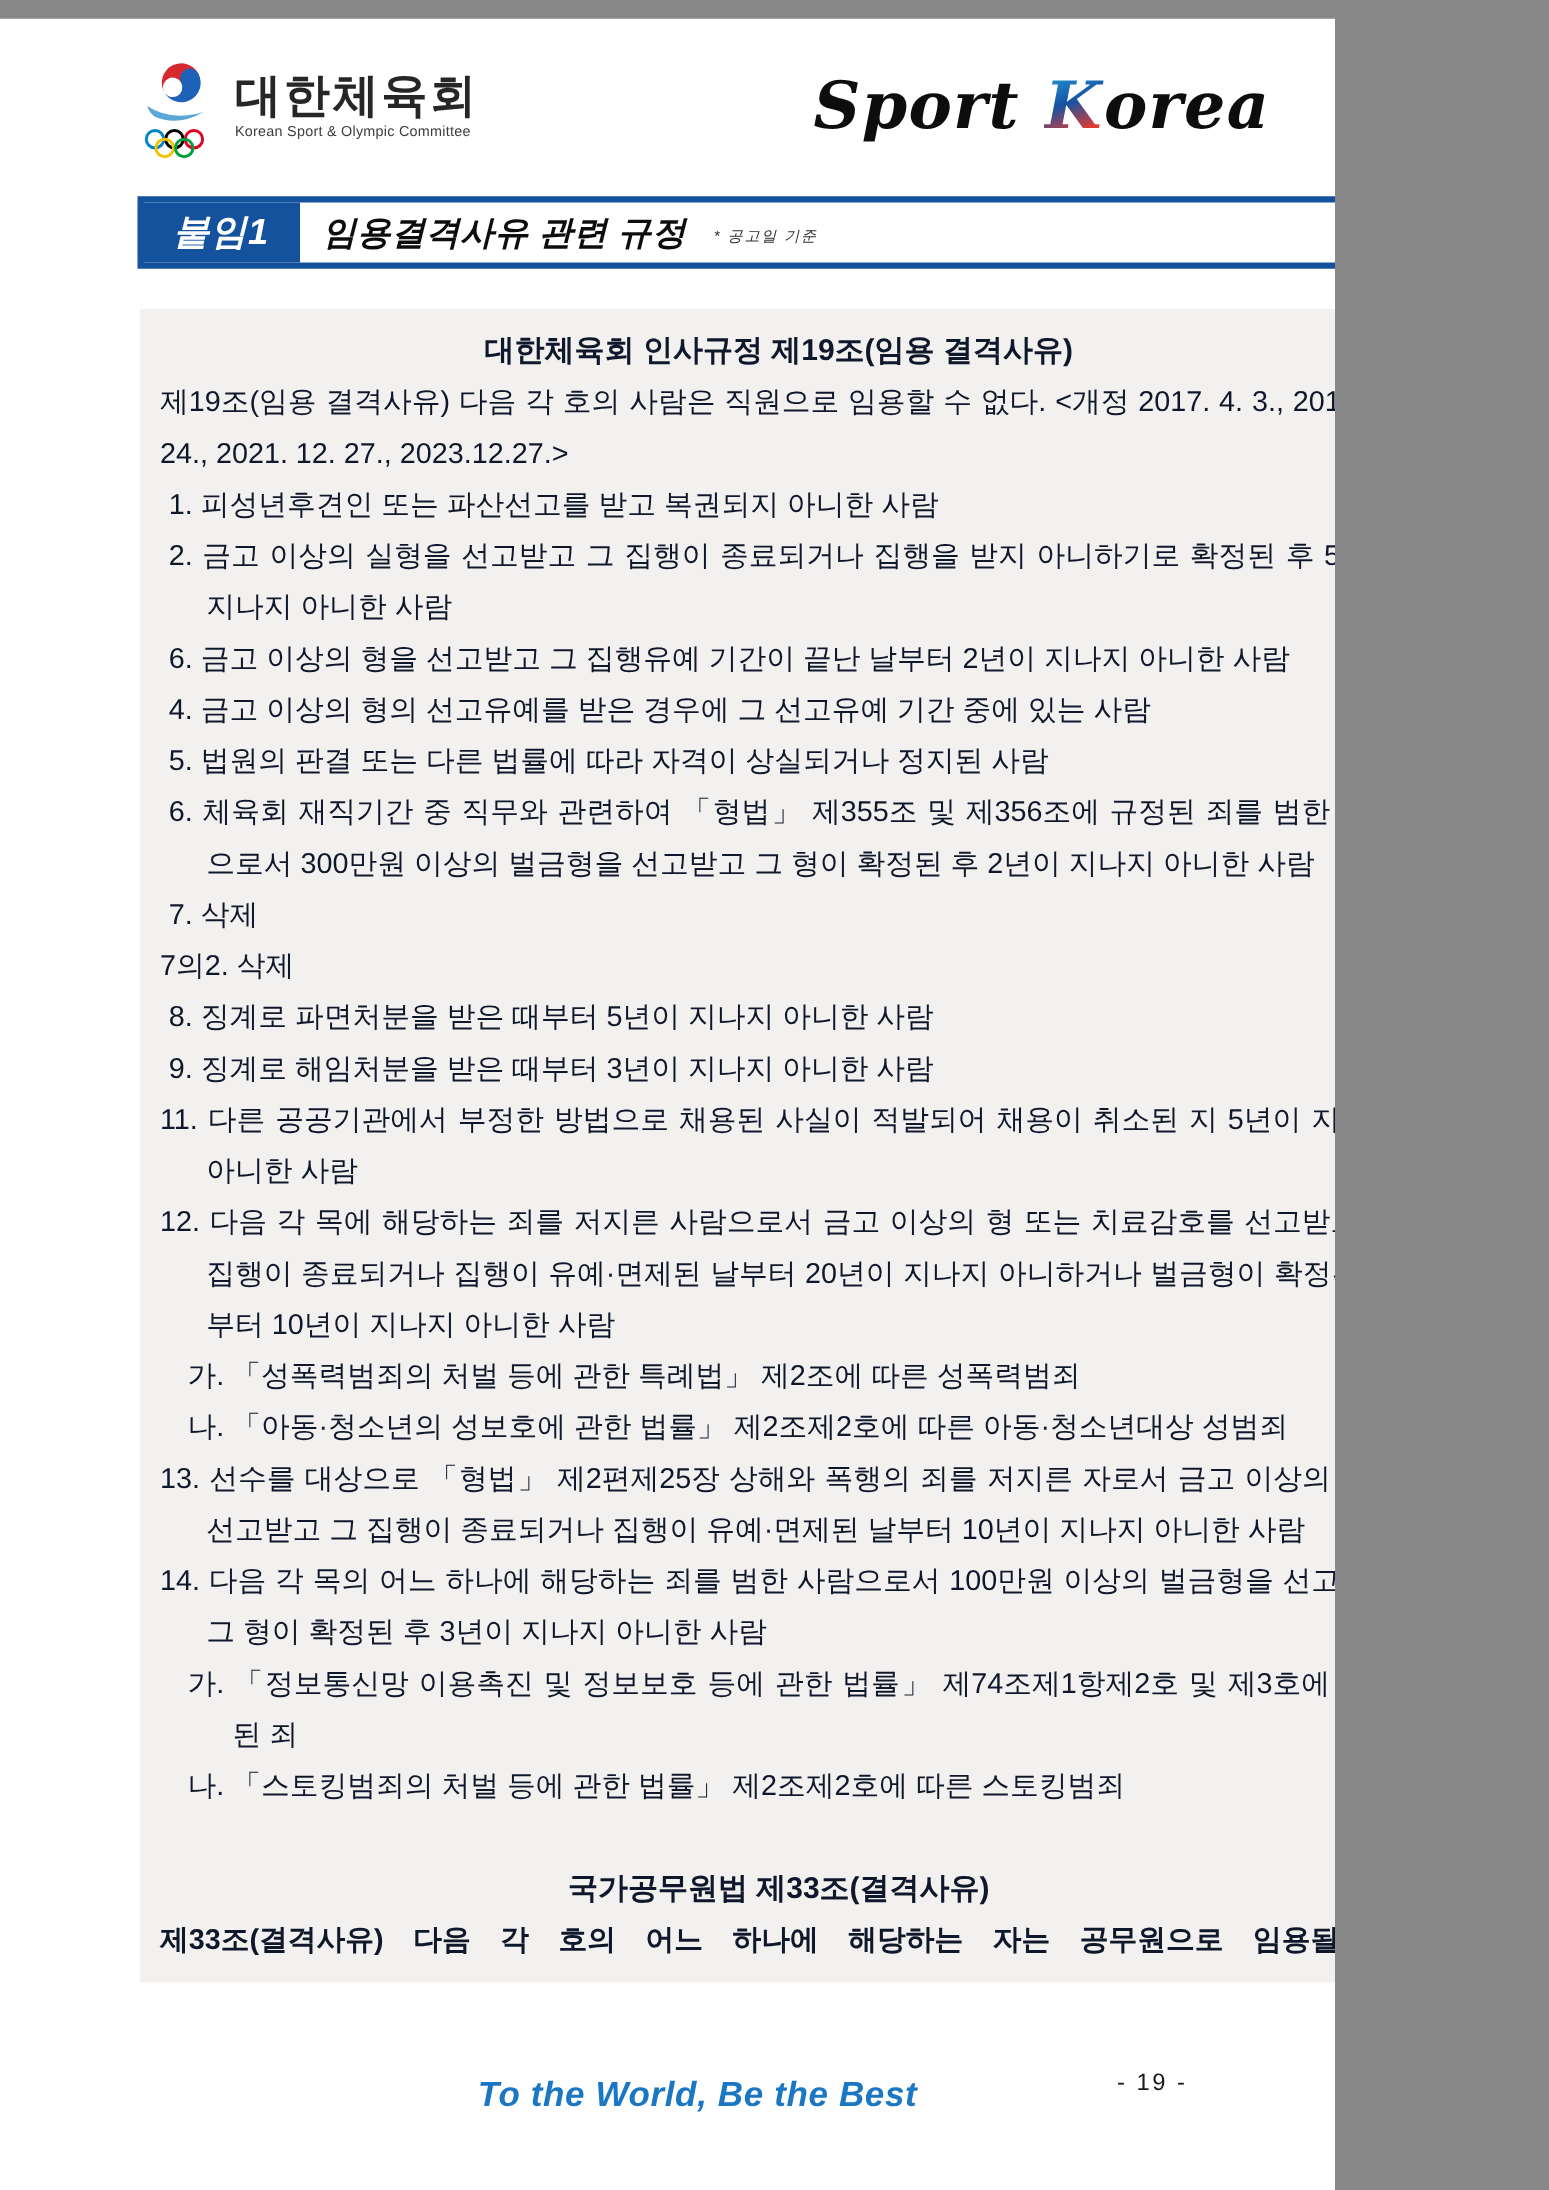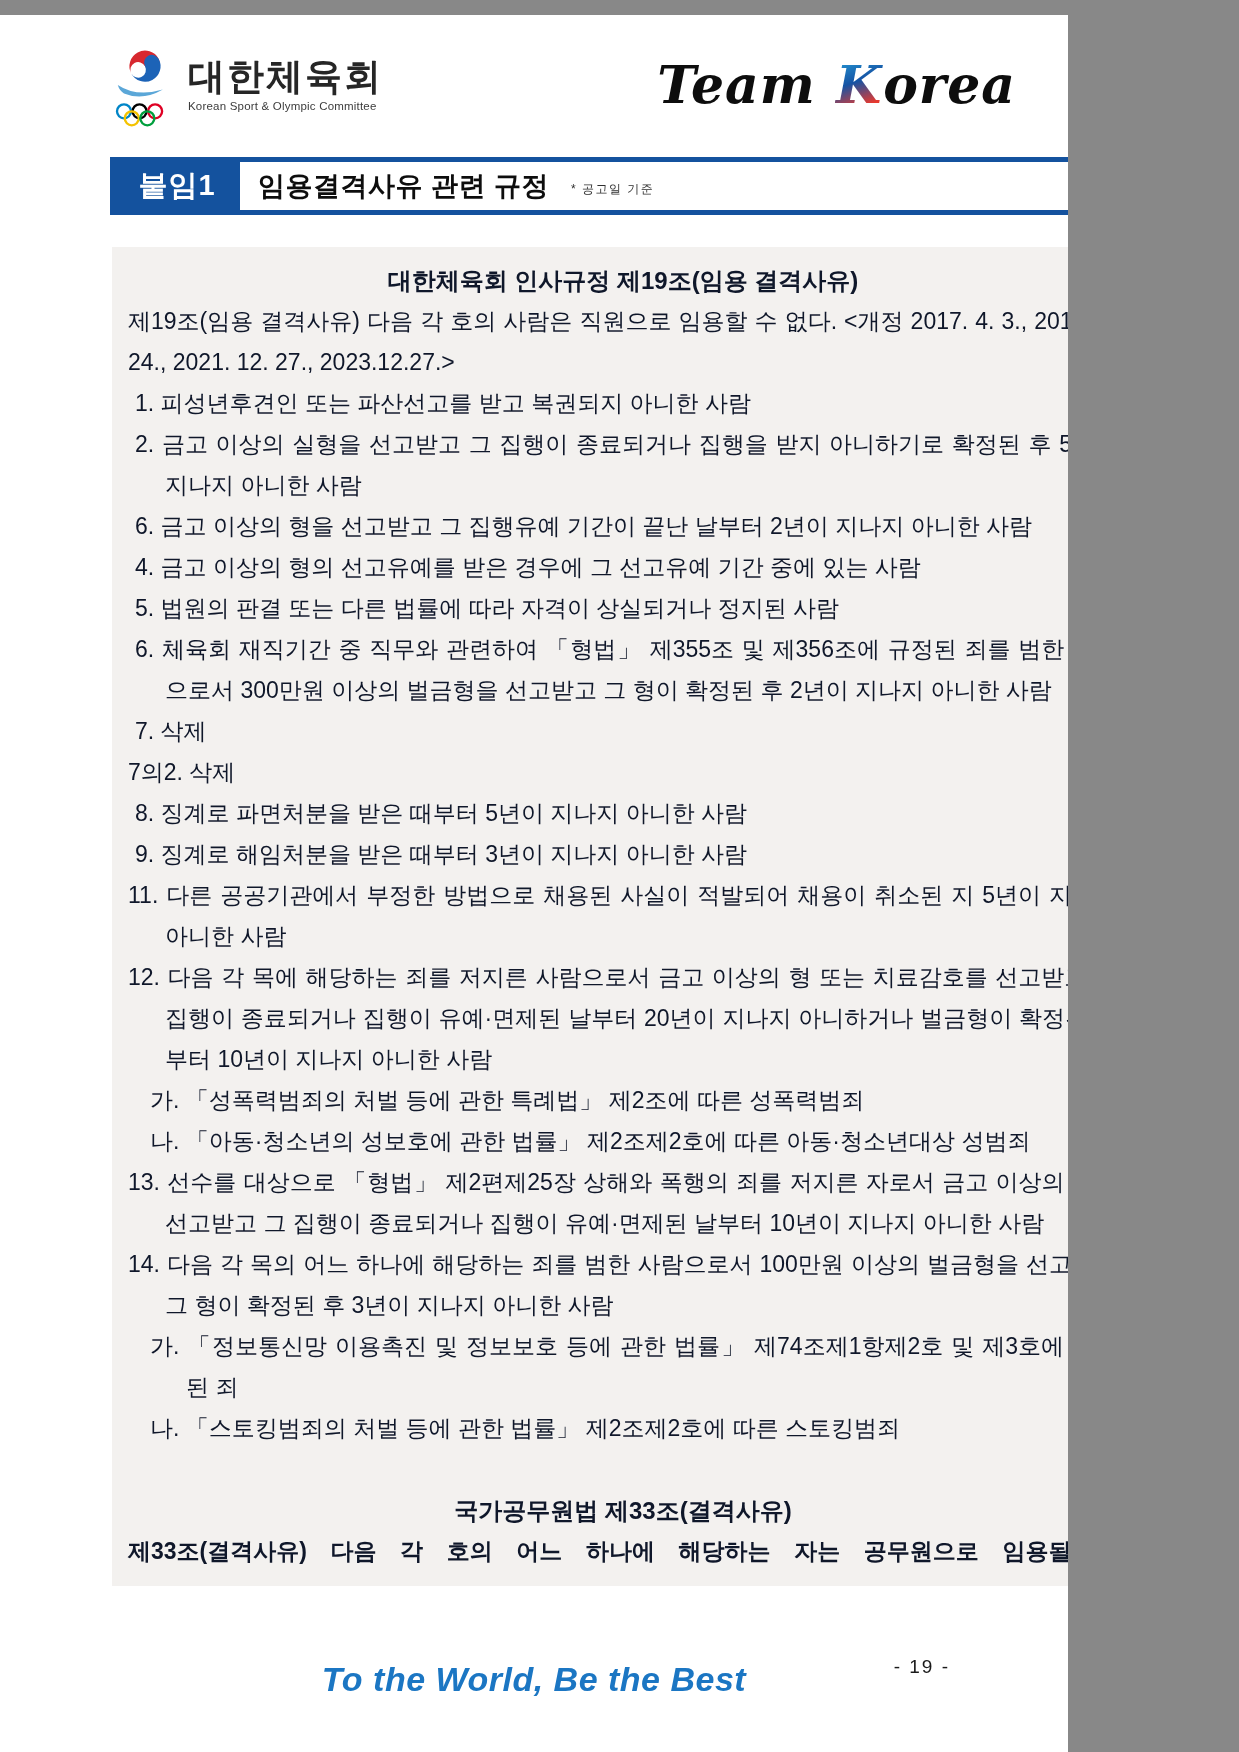--- a/index.html
+++ b/index.html
@@ -32,21 +32,21 @@
     -webkit-background-clip:text; background-clip:text;
     color:transparent; padding:0 1px;
   }
 
   
   .banner {
     position:absolute; left:110px; top:142px; width:998px; height:58px;
     box-sizing:border-box;
     border:5px solid #14529e;
     background:#ffffff;
-    display:flex; align-items:center;
+    display:flex; align-items:center;font-style:italic;
   }
   .banner-badge {
     width:126px; height:100%; margin-left:-1px;
     background:#14529e; color:#ffffff;
     display:flex; align-items:center; justify-content:center;
     font-size:29px; font-weight:800; letter-spacing:1px;
     flex:0 0 auto;
   }
   .banner-title {
     margin-left:18px;
@@ -75,22 +75,22 @@
   .force-last { text-align-last:justify;font-weight:bold; }
   .item { margin:0; }
   .d1  { padding-left:37px; text-indent:-30px; }
   .d2  { padding-left:37px; text-indent:-37px; }
   .sub { padding-left:58px; text-indent:-36px; }
 
   
   .footer-slogan {
     position:absolute; left:0; top:1645px; width:100%;
     text-align:center;
-    font-size:34px; font-weight:bold; font-style:italic;
-    color:#1b76c3; letter-spacing:0.5px;
+    font-size:28px; font-weight:bold; font-style:italic;
+    color:#1b76c3; letter-spacing:0.5px;padding-left:24px;
   }
   .page-num {
     position:absolute; top:1641px; right:118px;
     font-size:19px; color:#1a1a1a; letter-spacing:2px;
   }
 </style>
 </head>
 <body>
 
 <div class="page">
@@ -109,21 +109,21 @@
         <circle cx="28" cy="95" r="9" stroke="#F4C300"></circle>
         <circle cx="48" cy="95" r="9" stroke="#009F3D"></circle>
       </g>
     </svg>
     <div class="org-text">
       <div class="org-title">대한체육회</div>
       <div class="org-subtitle">Korean Sport &amp; Olympic Committee</div>
     </div>
   </div>
 
-  <div class="teamkorea"><span>Team</span>&nbsp;<span class="tk-k">K</span><span>orea</span></div>
+  <div class="teamkorea"><span>Sport</span>&nbsp;<span class="tk-k">K</span><span>orea</span></div>
 
   <div class="banner">
     <div class="banner-badge">붙임1</div>
     <div class="banner-title">임용결격사유 관련 규정</div>
     <div class="banner-note">* 공고일 기준</div>
   </div>
 
   <div class="panel">
     <h2 class="sec-title">대한체육회 인사규정 제19조(임용 결격사유)</h2>
     <p class="para">제19조(임용 결격사유) 다음 각 호의 사람은 직원으로 임용할 수 없다. &lt;개정 2017. 4. 3., 2019. 7. 24., 2021. 12. 27., 2023.12.27.&gt;</p>

